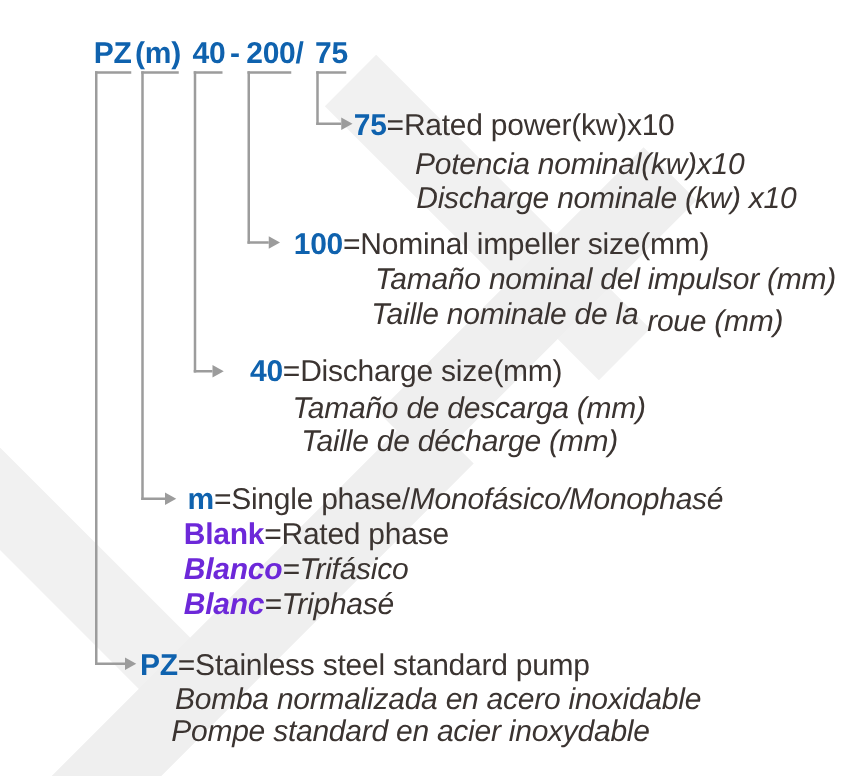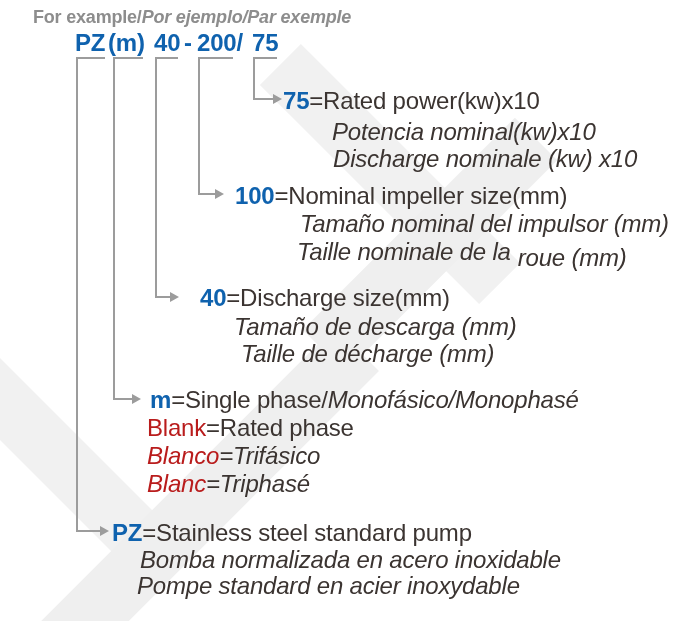--- a/index.html
+++ b/index.html
@@ -23,36 +23,33 @@
     border-top:5px solid transparent;
     border-bottom:5px solid transparent;
     border-left:9px solid #9c9c9c;
   }
   
   .t{position:absolute;font-size:24px;line-height:1;white-space:nowrap;z-index:3;}
   .hdr{position:absolute;font-size:18px;font-weight:bold;color:#8d8d8d;white-space:nowrap;z-index:3;}
   .it{font-style:italic;}
   .code{color:#0f62ae;font-weight:bold;}
   .codeseg{position:absolute;font-size:24px;font-weight:bold;color:#0f62ae;line-height:1;white-space:nowrap;z-index:3;}
-  .grayb{color:#b91c1c;font-weight:normal;}
+  .grayb{color:#6d28d9;font-weight:bold;}
   .lowered{position:relative;top:6px;margin-left:7px;display:inline-block;}
 </style>
 </head>
 <body>
 
 <div id="canvas">
 
   <div class="wm" style="left:-70px;top:440px;width:280px;height:58px;transform:rotate(45deg);"></div>
   <div class="wm alt" style="left:-10px;top:470px;width:430px;height:62px;transform:rotate(-45deg);"></div>
   <div class="wm" style="left:235px;top:145px;width:310px;height:58px;transform:rotate(45deg);"></div>
   <div class="wm alt" style="left:280px;top:215px;width:300px;height:60px;transform:rotate(-45deg);"></div>
 
-  <div class="hdr" style="left:33px;top:7px;">
-    <span>For example/</span><span class="it">Por ejemplo/Par exemple</span>
-  </div>
 
   <div>
     <span class="codeseg" style="left:75px;top:31px;">PZ</span>
     <span class="codeseg" style="left:108px;top:31px;">(m)</span>
     <span class="codeseg" style="left:154px;top:31px;">40</span>
     <span class="codeseg" style="left:184px;top:31px;">-</span>
     <span class="codeseg" style="left:197px;top:31px;">200/</span>
     <span class="codeseg" style="left:252px;top:31px;">75</span>
   </div>
 

